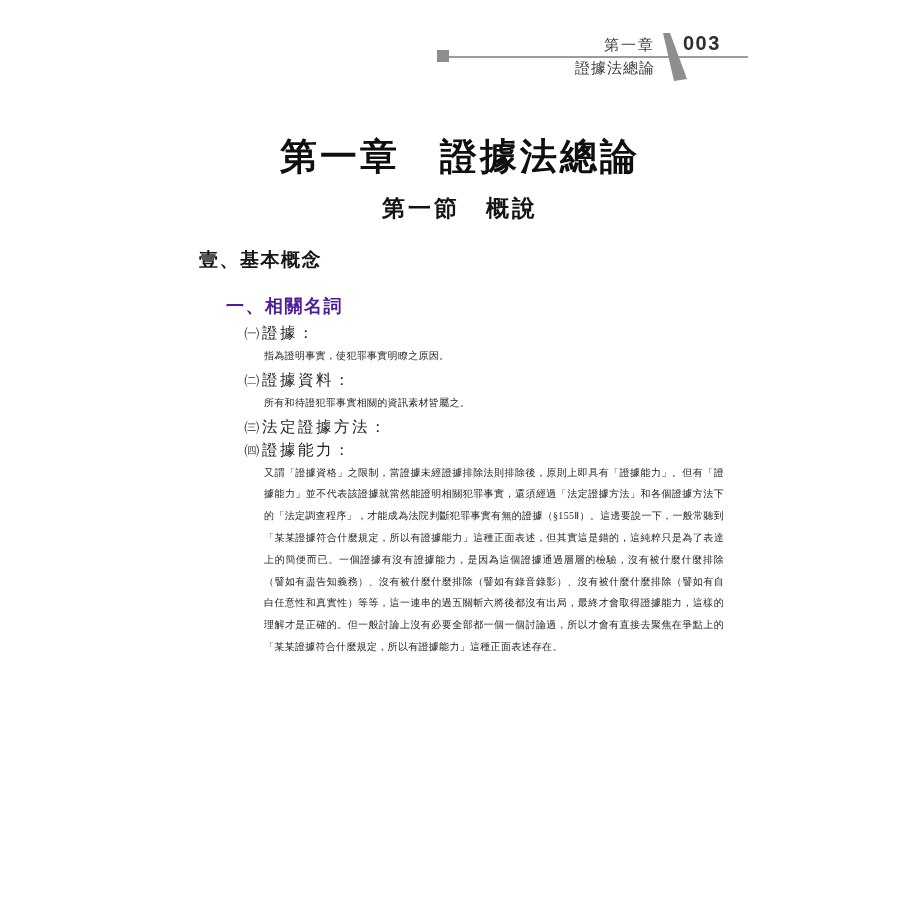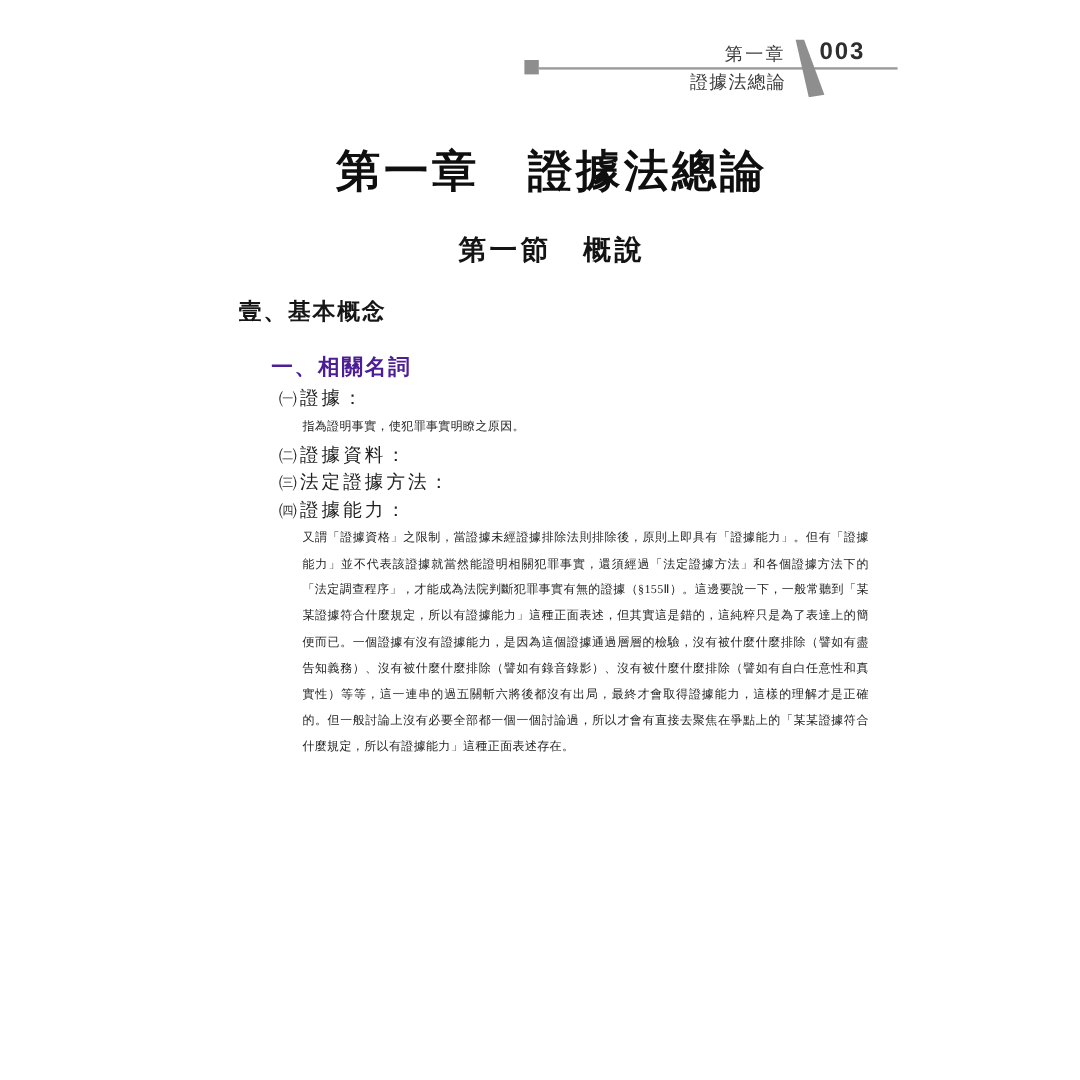--- a/index.html
+++ b/index.html
@@ -55,21 +55,21 @@
     font-size: 20px;
     font-weight: bold;
     letter-spacing: 1.5px;
     color: #2e2e2e;
     font-family: "Liberation Sans", sans-serif;
   }
 
   
   .doc-title {
     position: absolute;
-    left: 170px; top: 118px;
+    left: 170px; top: 132px;
     width: 580px;
     text-align: center;
     font-size: 37px;
     font-weight: 900;
     letter-spacing: 3px;
     color: #0f0f0f;
     font-family: "Liberation Sans", sans-serif;
   }
   .doc-section {
     position: absolute;
@@ -100,21 +100,21 @@
     color: #4c1d95;
     font-family: "Liberation Sans", sans-serif;
   }
 
   
   .items {
     position: absolute;
     left: 232px; top: 322px;
     width: 492px;
   }
-  .item { margin: 0 0 1px 0; }
+  .item { margin: 0 0 1px 12px; }
   .item-label {
     font-size: 15.5px;
     line-height: 22px;
     letter-spacing: 2.5px;
     color: #1f1f1f;
     white-space: nowrap;
   }
   .item-body {
     margin: 1px 0 2px 20px;
     font-size: 10px;
@@ -148,20 +148,21 @@
 
   <div class="items">
 
     <div class="item">
       <div class="item-label">㈠證據：</div>
       <div class="item-body">指為證明事實，使犯罪事實明瞭之原因。</div>
     </div>
 
     <div class="item">
       <div class="item-label">㈡證據資料：</div>
+      <div class="item-body">所有和待證犯罪事實相關的資訊素材皆屬之。</div>
     </div>
 
     <div class="item">
       <div class="item-label">㈢法定證據方法：</div>
     </div>
 
     <div class="item">
       <div class="item-label">㈣證據能力：</div>
       <div class="item-body">又謂「證據資格」之限制，當證據未經證據排除法則排除後，原則上即具有「證據能力」。但有「證據能力」並不代表該證據就當然能證明相關犯罪事實，還須經過「法定證據方法」和各個證據方法下的「法定調查程序」，才能成為法院判斷犯罪事實有無的證據（§155Ⅱ）。這邊要說一下，一般常聽到「某某證據符合什麼規定，所以有證據能力」這種正面表述，但其實這是錯的，這純粹只是為了表達上的簡便而已。一個證據有沒有證據能力，是因為這個證據通過層層的檢驗，沒有被什麼什麼排除（譬如有盡告知義務）、沒有被什麼什麼排除（譬如有錄音錄影）、沒有被什麼什麼排除（譬如有自白任意性和真實性）等等，這一連串的過五關斬六將後都沒有出局，最終才會取得證據能力，這樣的理解才是正確的。但一般討論上沒有必要全部都一個一個討論過，所以才會有直接去聚焦在爭點上的「某某證據符合什麼規定，所以有證據能力」這種正面表述存在。</div>
     </div>

